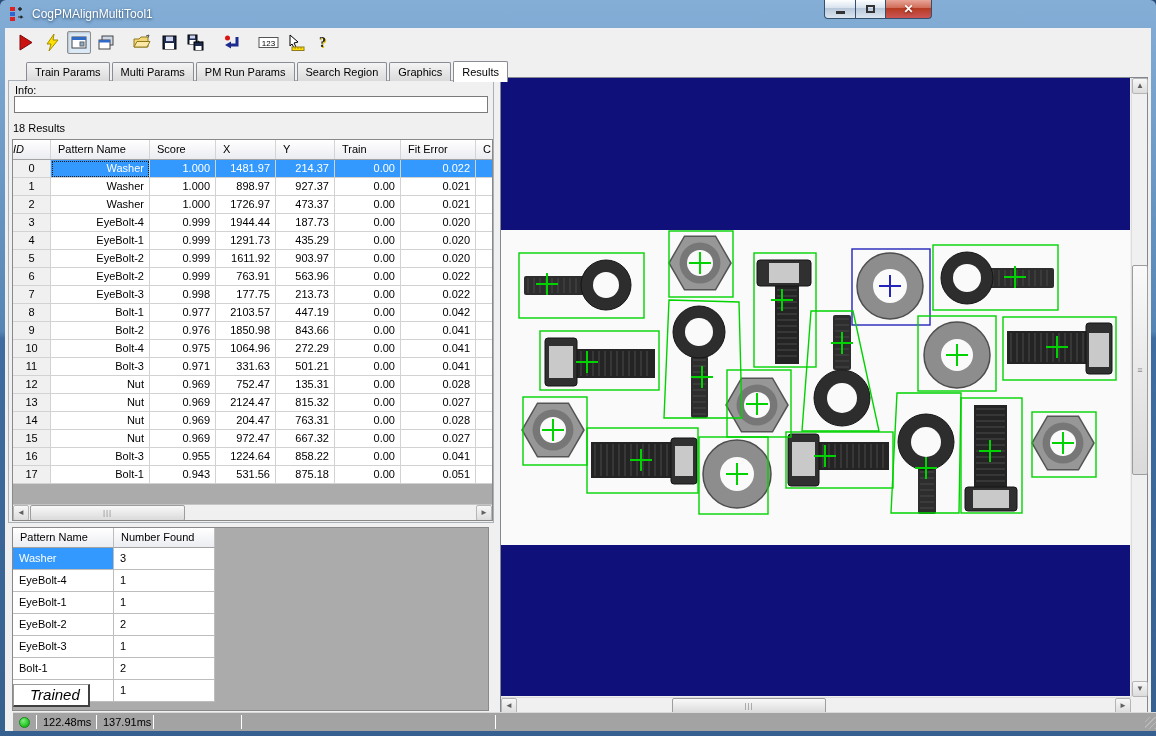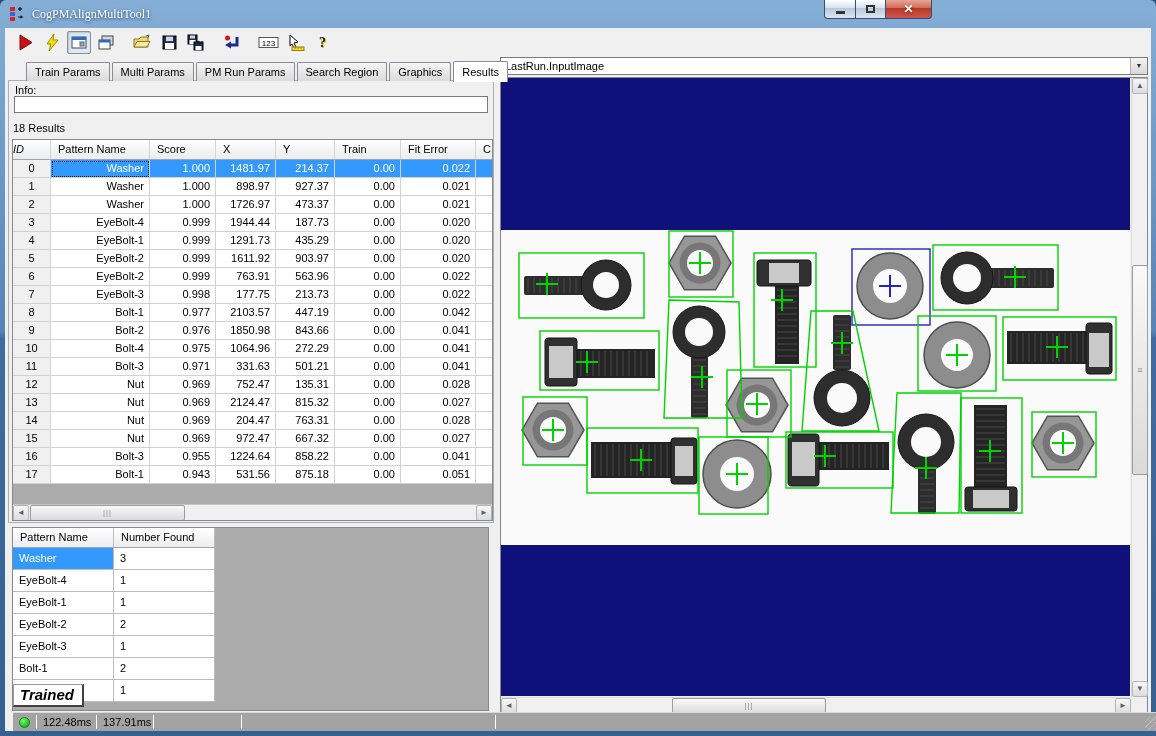--- a/index.html
+++ b/index.html
@@ -1,21 +1,21 @@
 <!DOCTYPE html>
 <html><head>
 <meta charset="utf-8">
 <style>
   * { box-sizing: border-box; margin: 0; padding: 0; }
   html,body { width:1156px; height:736px; overflow:hidden; }
   body { font-family:"Liberation Sans", sans-serif; font-size:11px; color:#000; background:#2a4d77; }
   #stage { position:relative; width:1156px; height:736px; background:linear-gradient(#84aed6,#5585b5 45%,#3f6da1 46%,#35608f); border-radius:6px 6px 0 0; overflow:hidden; }
 
   
-  .titlebar { position:absolute; left:0; top:0; width:942px; height:28px;font-family:Liberation Serif, serif; }
+  .titlebar { position:absolute; left:0; top:0; width:942px; height:28px; }
   .app-icon { position:absolute; left:9px; top:6px; width:16px; height:16px; }
   .title-text { position:absolute; left:32px; top:7px; color:#fff; font-size:12px; text-shadow:0 1px 3px #1e3c5c; }
   .winbtns { position:absolute; top:0; right:10px; display:flex; }
   .winbtn { height:19px; border:1px solid #33516f; border-top:none; background:linear-gradient(#fdfefe,#d7e2ee 45%,#b8c8da 46%,#dce6f0); display:flex; align-items:center; justify-content:center; }
   .winbtn.min { width:32px; border-radius:0 0 0 4px; }
   .winbtn.max { width:30px; border-left:none; }
   .winbtn.close { width:46px; border-left:none; border-radius:0 0 4px 0; background:linear-gradient(#e8a598,#cf6a55 45%,#b63b22 46%,#c55)} 
   .glyph-min { width:9px; height:3px; background:#333; margin-top:6px; }
   .glyph-max { width:9px; height:8px; border:2px solid #333; }
   .glyph-close { color:#fff; font-weight:bold; font-size:12px; text-shadow:0 1px 2px #7c1d0d; }
@@ -62,21 +62,21 @@
   .sb-thumb.v span { position:absolute; left:0; right:0; top:50%; margin-top:-5px; }
 
   
   .summary { position:absolute; left:7px; top:499px; width:477px; height:184px; border:1px solid #898989; background:#ababab; overflow:hidden; }
   .sum-head { display:flex; height:20px; width:202px; background:linear-gradient(#ffffff,#ebecf1); }
   .sum-head .cell { border-right:1px solid #bdbdbd; border-bottom:1px solid #a3a3a3; padding-left:7px; line-height:19px; width:101px; white-space:nowrap; overflow:hidden;}
   .sum-row { display:flex; height:22px; width:202px; background:#fff; }
   .sum-row .cell { border-right:1px solid #bdbdbd; border-bottom:1px solid #bdbdbd; padding-left:6px; line-height:21px; width:101px; overflow:hidden; }
   .sum-row.sel .cell.k0 { background:#3399ff; color:#fff; }
 
-  .trained { position:absolute; left:8px; top:656px; background:#fff; border:1px solid #9a9a9a; border-right:2px solid #404040; border-bottom:2px solid #404040; padding:1px 8px 2px 6px; font-style:italic; font-weight:bold; font-size:15px; z-index:5; }
+  .trained { position:absolute; left:8px; top:656px; background:#fff; border:1px solid #9a9a9a; border-right:2px solid #404040; border-bottom:2px solid #404040; padding:1px 8px 2px 16px; font-style:italic; font-weight:normal; font-size:15px; z-index:5; }
 
   
   .statusbar { position:absolute; left:8px; bottom:0; width:100%; height:19px; background:#a3a3a3; border-top:1px solid #d9d9d9; }
   .status-dot { position:absolute; left:6px; top:4px; width:11px; height:11px; border-radius:50%; background:radial-gradient(circle at 35% 30%, #7cf07c, #1ebf1e 70%); border:1px solid #128a12; }
   .st-time1 { position:absolute; left:30px; top:3px; }
   .st-time2 { position:absolute; left:90px; top:3px; }
   .st-div { position:absolute; top:2px; bottom:2px; width:1px; background:#bcbcbc; border-right:1px solid #fff; }
   .grip { position:absolute; right:2px; bottom:2px; width:12px; height:12px;
           background:repeating-linear-gradient(135deg, transparent 0 3px, #b9b9b9 3px 4px); }
 
@@ -446,24 +446,20 @@
           </div>
           <div class="sum-row">
             <div class="cell k0">Bolt-2</div>
             <div class="cell k1">1</div>
           </div>
         </div>
     </div>
 
     <div class="trained">Trained</div>
 
-    <div class="combo">
-      <span class="combo-text">LastRun.InputImage</span>
-      <div class="combo-btn">▼</div>
-    </div>
 
     <div class="imgpanel">
       <svg id="image-canvas" class="img-canvas" width="629" height="618" viewBox="0 0 629 618">
           <rect x="0" y="0" width="629" height="618" fill="#10107b"></rect>
           <rect x="0" y="152" width="629" height="315" fill="#fafafa"></rect>
           <rect x="23" y="198" width="60" height="19" rx="2" fill="#2d2d2d"></rect>
           <line x1="27" y1="200" x2="27" y2="215" stroke="#4a4a4a" stroke-width="1"></line>
           <line x1="33" y1="200" x2="33" y2="215" stroke="#4a4a4a" stroke-width="1"></line>
           <line x1="39" y1="200" x2="39" y2="215" stroke="#4a4a4a" stroke-width="1"></line>
           <line x1="45" y1="200" x2="45" y2="215" stroke="#4a4a4a" stroke-width="1"></line>

